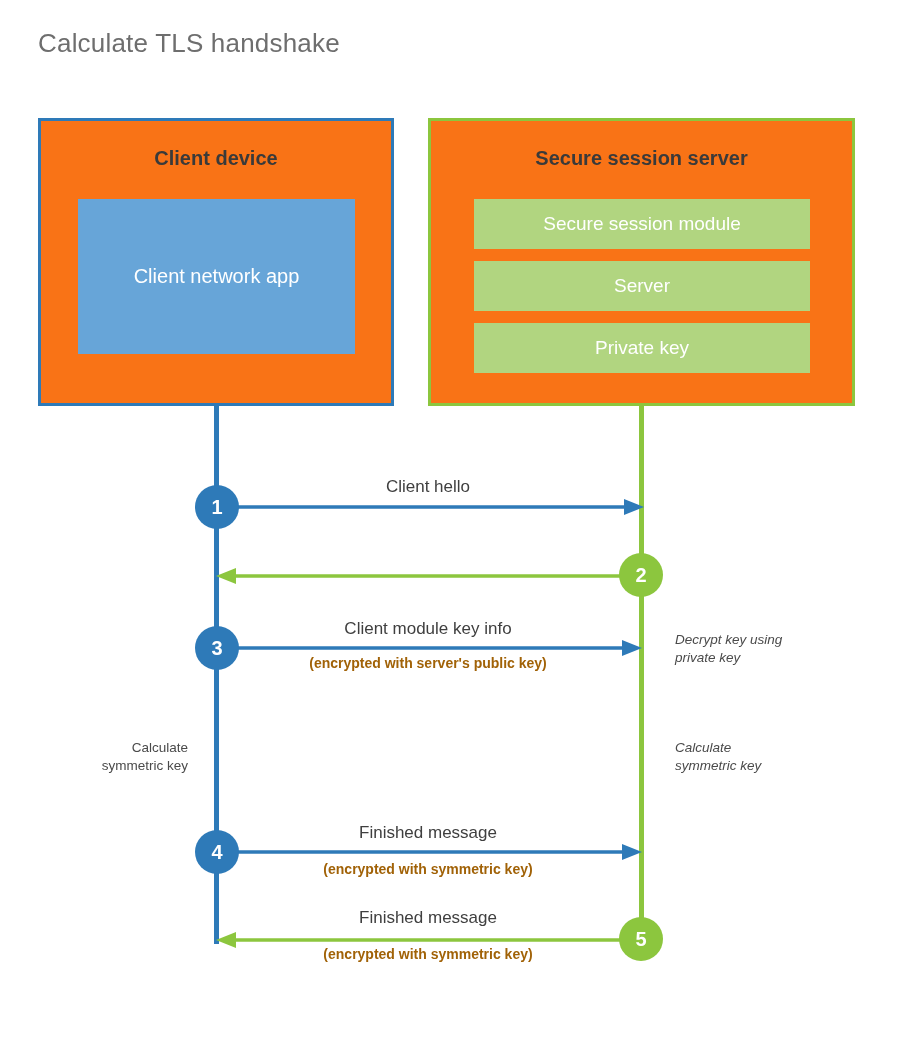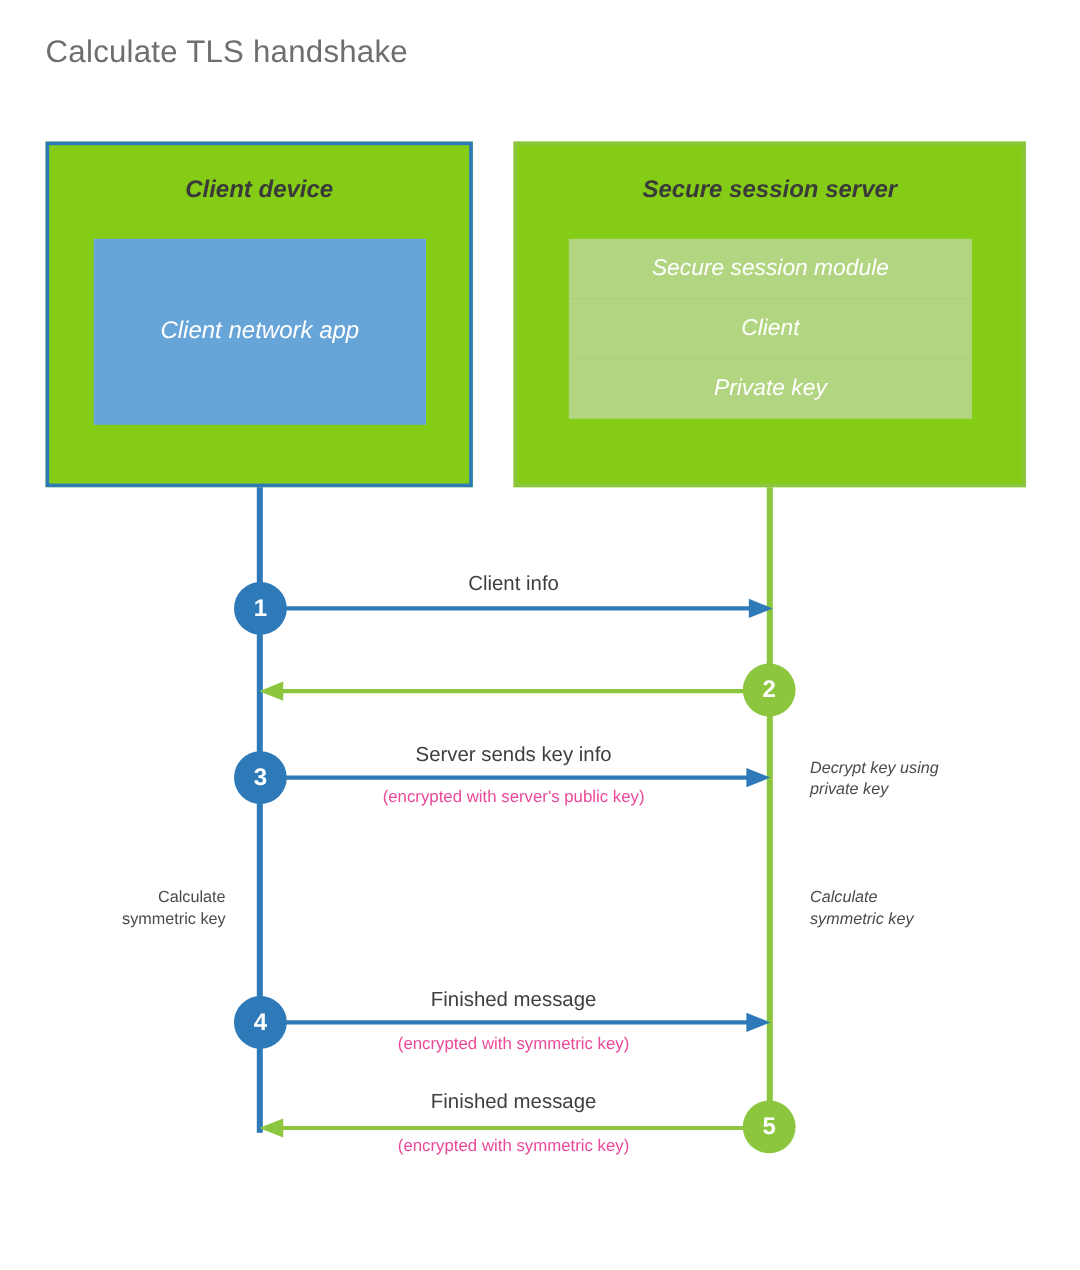--- a/index.html
+++ b/index.html
@@ -29,23 +29,22 @@
     font-size: 26px;
     font-weight: 300;
     color: #6e6e6e;
     letter-spacing: 0.2px;
     white-space: nowrap;
   }
 
   
   .party-box {
     position: absolute;
-    background: #84cc16;
+    background: #f97316;
     box-sizing: border-box;
-    font-style: italic;
   }
   .party-box.client {
     left: 38px;
     top: 118px;
     width: 356px;
     height: 288px;
     border: 3px solid #2e7ab8;
   }
   .party-box.server {
     left: 428px;
@@ -94,20 +93,21 @@
   }
   .module-bar {
     height: 50px;
     background: #b1d580;
     color: #ffffff;
     font-size: 19px;
     font-weight: 300;
     display: flex;
     align-items: center;
     justify-content: center;
+    margin-bottom: 12px;
   }
   .module-bar:last-child { margin-bottom: 0; }
 
   
   .lifeline {
     position: absolute;
     width: 5px;
   }
   .lifeline.client-line {
     left: 214px;
@@ -154,23 +154,23 @@
     color: #3f3f3f;
     white-space: nowrap;
   }
   .msg-label .primary {
     font-size: 17px;
     font-weight: 300;
     line-height: 1.1;
   }
   .msg-label .secondary {
     font-size: 14px;
-    font-weight: 400;
+    font-weight: 700;
     line-height: 1.1;
-    color: #ec4899;
+    color: #a16207;
   }
 
   
   .side-note {
     position: absolute;
     font-size: 13.5px;
     font-weight: 300;
     color: #4a4a4a;
     line-height: 1.32;
   }
@@ -186,49 +186,49 @@
 
   <div class="party-box client">
     <div class="party-title">Client device</div>
     <div class="client-app">Client network app</div>
   </div>
 
   <div class="party-box server">
     <div class="party-title">Secure session server</div>
     <div class="server-modules">
       <div class="module-bar">Secure session module</div>
-      <div class="module-bar">Client</div>
+      <div class="module-bar">Server</div>
       <div class="module-bar">Private key</div>
     </div>
   </div>
 
   <div class="lifeline client-line"></div>
   <div class="lifeline server-line"></div>
 
   <div class="msg-label" style="left:278px; top:478px; width:300px;">
-    <div class="primary">Client info</div>
+    <div class="primary">Client hello</div>
   </div>
   <div class="msg-arrow" style="left:216px; top:496px; width:428px;">
     <svg width="428" height="22" viewBox="0 0 428 22">
       <line x1="0" y1="11" x2="412" y2="11" stroke="#2e7ab8" stroke-width="3.5"></line>
       <polygon points="428,11 408,3 408,19" fill="#2e7ab8"></polygon>
     </svg>
   </div>
   <div class="step-circle blue" style="left:195px; top:485px;">1</div>
 
   <div class="msg-arrow" style="left:216px; top:565px; width:426px;">
     <svg width="426" height="22" viewBox="0 0 426 22">
       <line x1="16" y1="11" x2="426" y2="11" stroke="#8cc63e" stroke-width="3.5"></line>
       <polygon points="0,11 20,3 20,19" fill="#8cc63e"></polygon>
     </svg>
   </div>
   <div class="step-circle green" style="left:619px; top:553px;">2</div>
 
   <div class="msg-label" style="left:278px; top:620px; width:300px;">
-    <div class="primary">Server sends key info</div>
+    <div class="primary">Client module key info</div>
   </div>
   <div class="msg-arrow" style="left:216px; top:637px; width:426px;">
     <svg width="426" height="22" viewBox="0 0 426 22">
       <line x1="0" y1="11" x2="410" y2="11" stroke="#2e7ab8" stroke-width="3.5"></line>
       <polygon points="426,11 406,3 406,19" fill="#2e7ab8"></polygon>
     </svg>
   </div>
   <div class="msg-label" style="left:278px; top:656px; width:300px;">
     <div class="secondary">(encrypted with server's public key)</div>
   </div>

